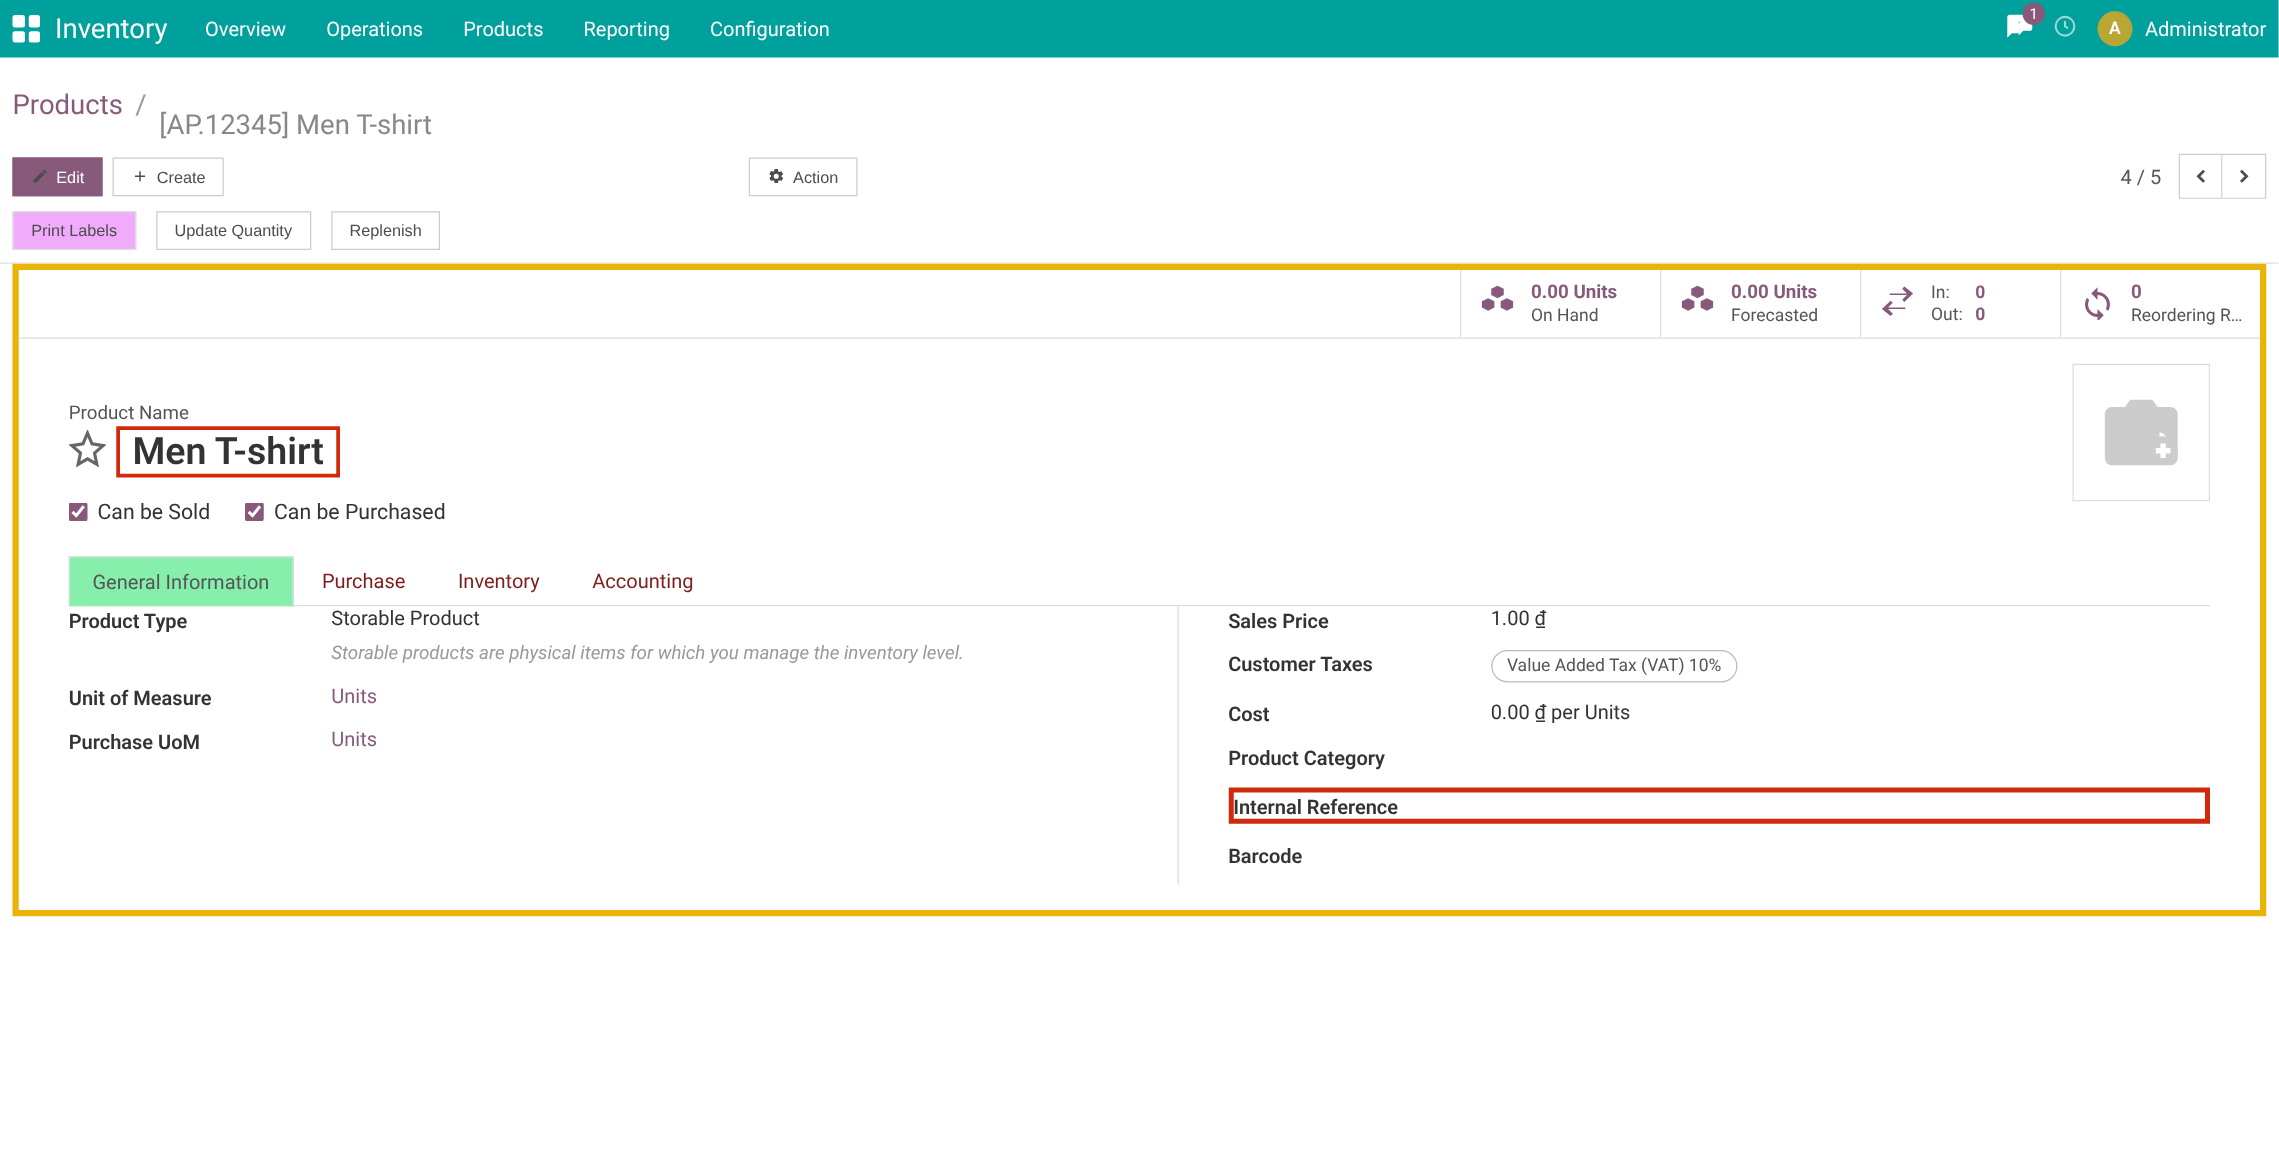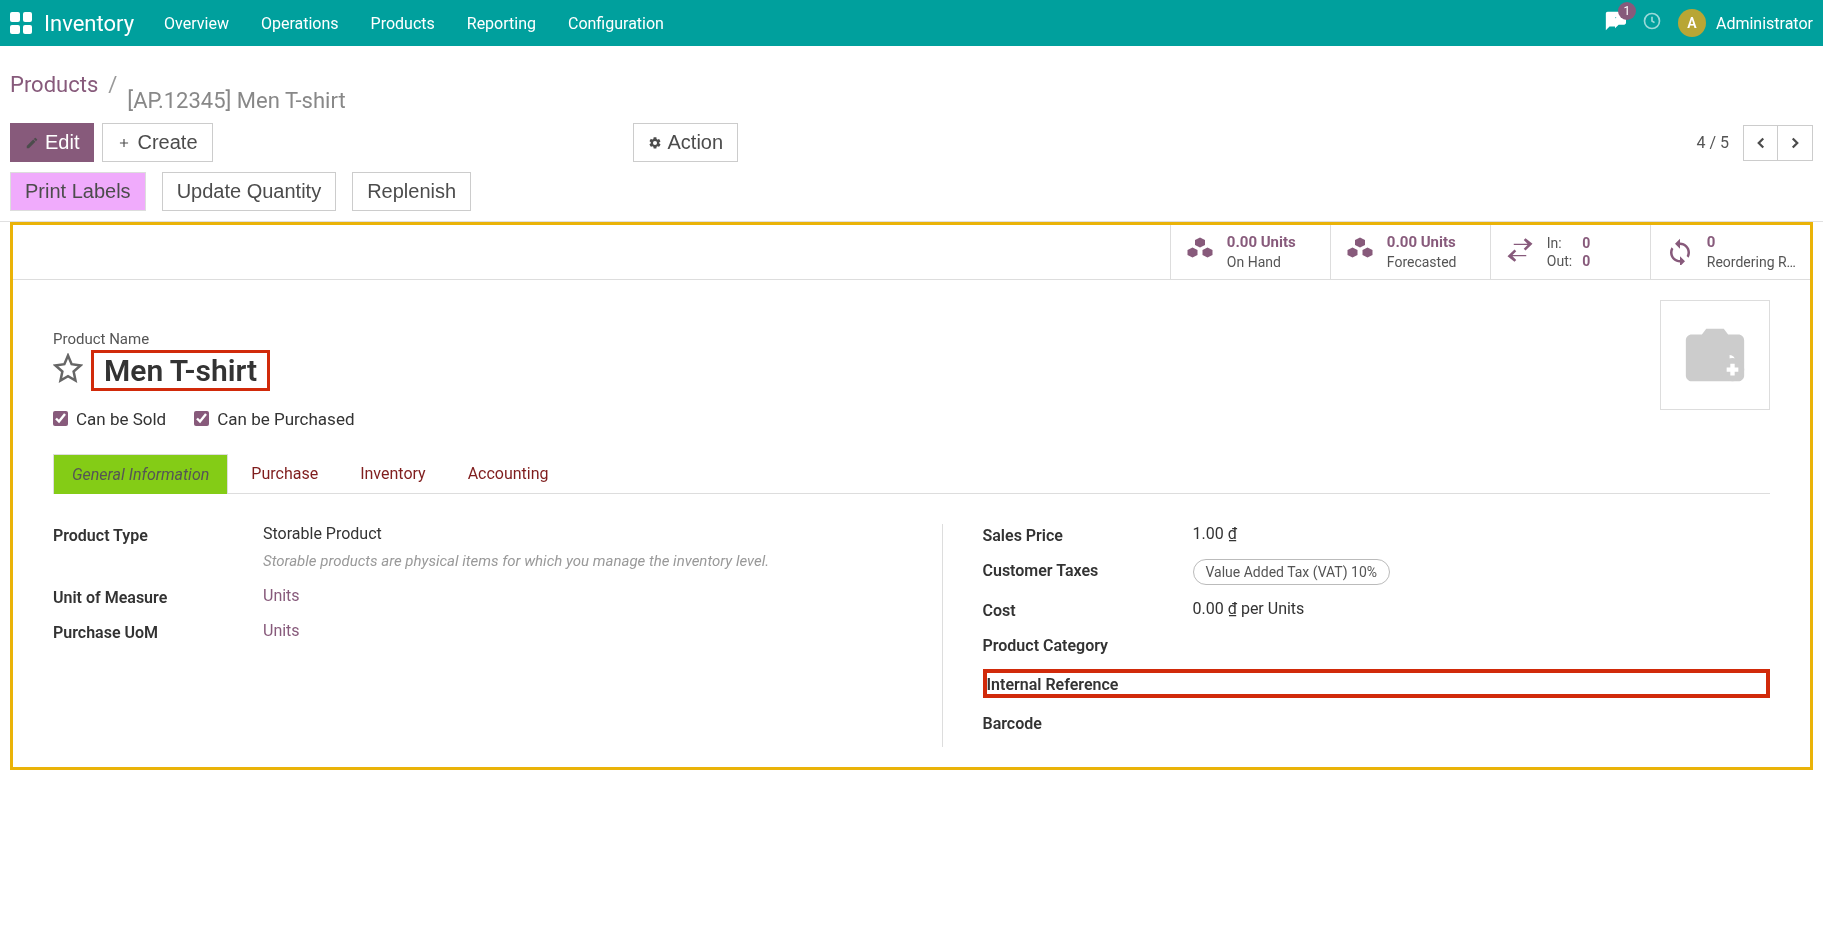--- a/index.html
+++ b/index.html
@@ -21,37 +21,37 @@
 .user-area { display: flex; align-items: center; gap: 10px; cursor: pointer; }
 .user-name { font-size: 16px; }
 
 
 .control-panel { padding: 10px 10px 0 10px; border-bottom: 1px solid #e0e0e0; }
 .breadcrumb { font-size: 22px; display: flex; align-items: center; gap: 10px; margin-bottom: 10px; flex-wrap: wrap; }
 .breadcrumb .link { color: #875a7b; cursor: pointer; }
 .breadcrumb .sep { color: #999; }
 .breadcrumb .current { color: #888; margin-top: 32px; }
 .cp-row { display: flex; align-items: center; margin-bottom: 10px; }
-.btn { border: 1px solid #ccc; background: #fff; padding: 7px 14px; font-size: 20px; cursor: pointer; color: #4c4c4c; display: inline-flex; align-items: center; gap: 6px; border-radius: 0; }
+.btn { border: 1px solid #ccc; background: #fff; padding: 7px 14px; font-size: 13px; cursor: pointer; color: #4c4c4c; display: inline-flex; align-items: center; gap: 6px; border-radius: 0; }
 .btn-primary { background: #875a7b; color: #fff; border-color: #875a7b; }
 .btn-primary svg { fill: #fff; }
 .btn svg { width: 14px; height: 14px; fill: #4c4c4c; }
 .btn + .btn { margin-left: 8px; }
 .action-area { margin-left: 420px; }
 .pager { margin-left: auto; display: flex; align-items: center; gap: 14px; }
 .pager-text { font-size: 16px; color: #555; }
 .pager-btns { display: flex; border: 1px solid #ccc; }
 .pager-btns button { border: none; background: #fff; width: 34px; height: 34px; cursor: pointer; font-size: 18px; color: #4c4c4c; display: flex; align-items: center; justify-content: center; }
 .pager-btns button:first-child { border-right: 1px solid #ccc; }
 .cp-row2 { display: flex; gap: 8px; padding-bottom: 10px; }
 .btn-light { background: #f0abfc; border-color: #ddd; }
 
 
 .form-container { padding: 0 10px 20px 10px; }
-.sheet { border: 3px solid #eab308; background: #fff; margin-top: 0; }
+.sheet { border: 5px solid #eab308; background: #fff; margin-top: 0; }
 .stat-buttons { display: flex; justify-content: flex-end; border-bottom: 1px solid #ddd; }
 .stat-btn { border-left: 1px solid #ddd; padding: 8px 14px; display: flex; align-items: center; gap: 12px; cursor: pointer; min-width: 160px; }
 .stat-btn .stat-icon svg { width: 30px; height: 30px; fill: #875a7b; }
 .stat-btn .stat-text { line-height: 1.3; font-size: 14px; }
 .stat-btn .stat-val { color: #875a7b; font-weight: 700; font-size: 15px; }
 .stat-btn .stat-label { color: #555; }
 .stat-inout { display: grid; grid-template-columns: auto auto; gap: 2px 10px; font-size: 14px; }
 .stat-inout .lbl { color: #555; }
 .stat-inout .val { color: #875a7b; font-weight: 700; }
 
@@ -61,23 +61,23 @@
 .star svg { width: 30px; height: 30px; fill: none; stroke: #666; stroke-width: 2; }
 .product-title { font-size: 30px; font-weight: 600; color: #333; border: 3px solid #d12a0a; padding: 0 10px; }
 .image-holder { position: absolute; right: 40px; top: 20px; width: 110px; height: 110px; border: 1px solid #ddd; display: flex; align-items: center; justify-content: center; }
 .image-holder svg { width: 80px; height: 70px; fill: #ccc; }
 .checks { display: flex; gap: 28px; margin-top: 18px; font-size: 17px; color: #333; }
 .chk { display: flex; align-items: center; gap: 8px; }
 .chk input { accent-color: #875a7b; width: 15px; height: 15px; }
 
 .tabs { display: flex; gap: 4px; margin-top: 24px; border-bottom: 1px solid #ddd; }
 .tab { padding: 10px 18px; font-size: 16px; color: #7f1d1d; cursor: pointer; border: 1px solid transparent; border-bottom: none; }
-.tab.active { color: #555; border-color: #ddd; background: #84cc16; position: relative; top: 1px; font-style: italic; }
-
-.form-grid { display: grid; grid-template-columns: 1fr 1fr; gap: 16px 60px; margin-top: 30px; }
+.tab.active { color: #555; border-color: #ddd; background: #86efac; position: relative; top: 1px; }
+
+.form-grid { display: grid; grid-template-columns: 1fr 1fr; gap: 16px 60px; }
 .col { }
 .field-row { display: grid; grid-template-columns: 200px 1fr; gap: 10px; margin-bottom: 14px; align-items: start; }
 .field-label { font-weight: 600; color: #333; font-size: 16px; padding-top: 2px; }
 .field-value { font-size: 16px; color: #333; }
 .field-value.link { color: #875a7b; }
 .field-help { font-style: italic; color: #999; font-size: 15px; margin-top: 8px; line-height: 1.4; }
 .tax-tag { display: inline-block; border: 1px solid #bbb; border-radius: 14px; padding: 4px 12px; font-size: 14px; color: #555; }
 .highlight-box { border: 4px solid #d12a0a; padding: 0; }
 .col2 { border-left: 1px solid #ddd; padding-left: 40px; }
 </style>

